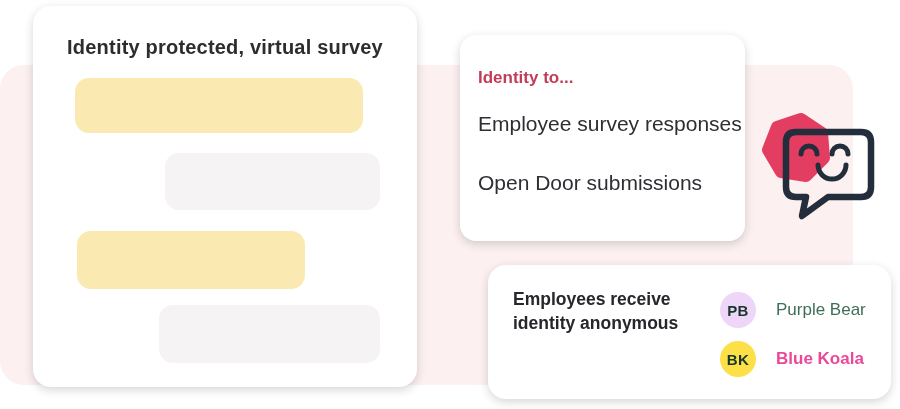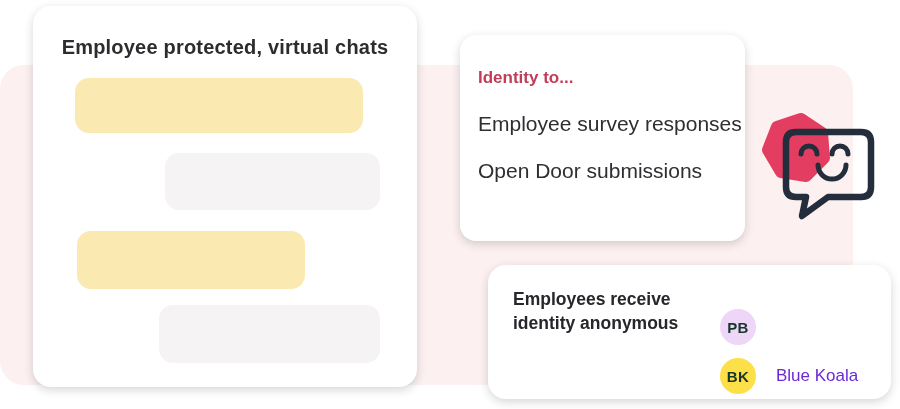--- a/index.html
+++ b/index.html
@@ -45,52 +45,52 @@
   .respond-card { left: 460px; top: 35px; width: 285px; height: 206px; border-radius: 16px; }
   .respond-heading {
     position: absolute; left: 18px; top: 33px;
     font-size: 17px; font-weight: 700;
   }
   .respond-item {
     position: absolute; left: 18px;
     font-size: 21px; font-weight: 500;
     color: #2e2e33; white-space: nowrap;
   }
-  .ri0 { top: 77px; } .ri1 { top: 124px; } .ri2 { top: 163px; }
+  .ri0 { top: 77px; } .ri1 { top: 136px; } .ri2 { top: 163px; }
   
   .logo { position: absolute; left: 755px; top: 108px; width: 125px; height: 114px; }
   
   .anon-card { left: 488px; top: 265px; width: 403px; height: 134px; }
   .anon-text {
     position: absolute; left: 25px; top: 22px;
     font-size: 17.5px; font-weight: 700;
     line-height: 24px; color: #26262b;
   }
   .anon-users {
     position: absolute; left: 232px; top: 27px;
-    display: flex; flex-direction: column; gap: 13px; margin-top: 17px;
+    display: flex; flex-direction: column; gap: 13px;
   }
   .user-row { display: flex; align-items: center; height: 36px; }
   .avatar {
     width: 36px; height: 36px; border-radius: 50%;
     display: flex; align-items: center; justify-content: center;
     font-size: 15px; font-weight: 700; color: #16352b;
     letter-spacing: 0.3px; flex: 0 0 auto;
   }
   .user-name { margin-left: 20px; font-size: 17px; font-weight: 500; white-space: nowrap; }
 </style>
 </head>
 <body>
 
 <div class="stage">
 
   <div class="pink-bg"></div>
 
   <div class="card chat-card">
-    <div class="chat-title">Employee protected, virtual chats</div>
+    <div class="chat-title">Identity protected, virtual survey</div>
     <div class="bubble yellow b1"></div>
     <div class="bubble gray b2"></div>
     <div class="bubble yellow b3"></div>
     <div class="bubble gray b4"></div>
   </div>
 
   <div class="card respond-card">
     <div class="respond-heading" style="color: rgb(193, 61, 88);">Identity to...</div>
     <div class="respond-item ri0">Employee survey responses</div>
     <div class="respond-item ri1">Open Door submissions</div>
@@ -105,21 +105,22 @@
   </svg>
 
   <div class="card anon-card">
     <div class="anon-text">
       <div>Employees receive</div>
       <div>identity anonymous</div>
     </div>
     <div class="anon-users">
       <div class="user-row">
         <div class="avatar" style="background: rgb(237, 214, 248);">PB</div>
+        <div class="user-name" style="color: rgb(62, 110, 88);">Purple Bear</div>
       </div>
       <div class="user-row">
         <div class="avatar" style="background: #fde047;">BK</div>
-        <div class="user-name" style="color: #6d28d9;">Blue Koala</div>
+        <div class="user-name" style="color: #ec4899; font-weight: bold;">Blue Koala</div>
       </div>
     </div>
   </div>
 
 </div>
 
 </body></html>

